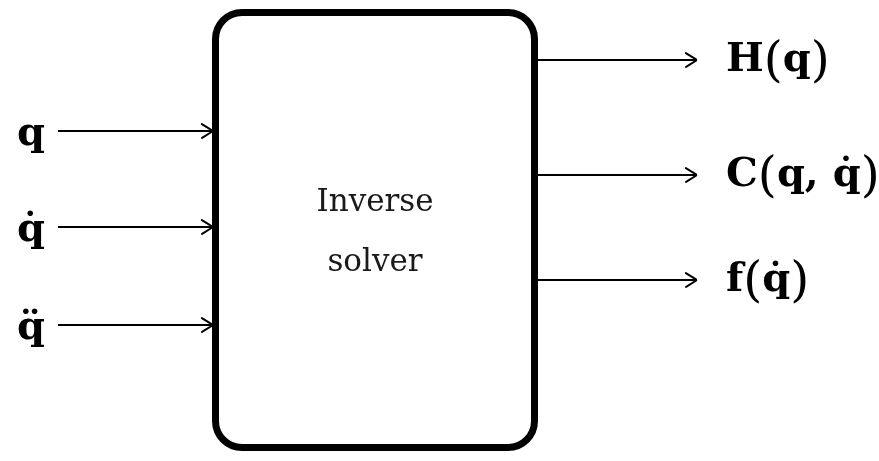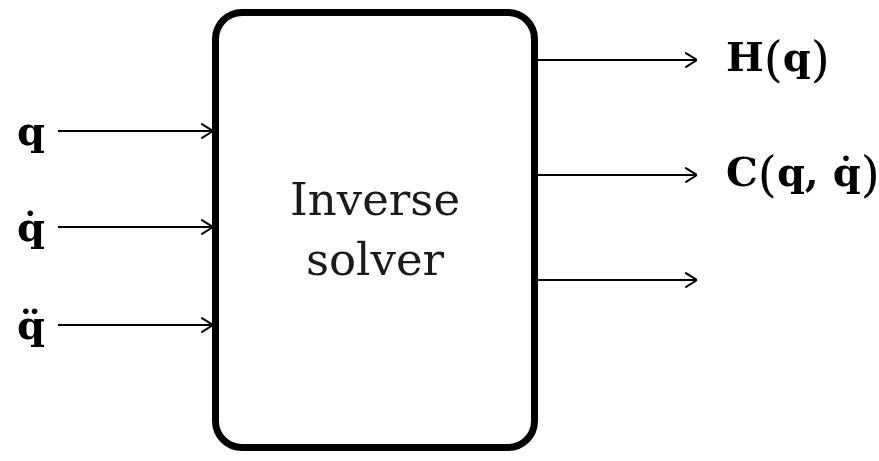--- a/index.html
+++ b/index.html
@@ -27,21 +27,21 @@
     box-sizing: border-box;
     border: 7px solid #000000;
     border-radius: 30px;
     background: #ffffff;
     display: flex;
     align-items: center;
     justify-content: center;
   }
   .solver-box .box-text {
     text-align: center;
-    font-size: 45px;
+    font-size: 31px;
     line-height: 60px;
     color: #1a1a1a;
   }
 
   
   .io-row {
     position: absolute;
     display: flex;
     align-items: center;
     height: 64px;
@@ -134,16 +134,17 @@
     <span class="math-label"><span>H</span><span class="paren">(</span><span>q</span><span class="paren">)</span></span>
   </div>
 
   <div class="io-row output-row" style="top: 143px;">
     <div class="arrow"></div>
     <span class="math-label"><span>C</span><span class="paren">(</span><span>q, q̇</span><span class="paren">)</span></span>
   </div>
 
   <div class="io-row output-row" style="top: 248px;">
     <div class="arrow"></div>
+    <span class="math-label"><span>f</span><span class="paren">(</span><span>q̇</span><span class="paren">)</span></span>
   </div>
 
 
 </div>
 
 </body></html>

